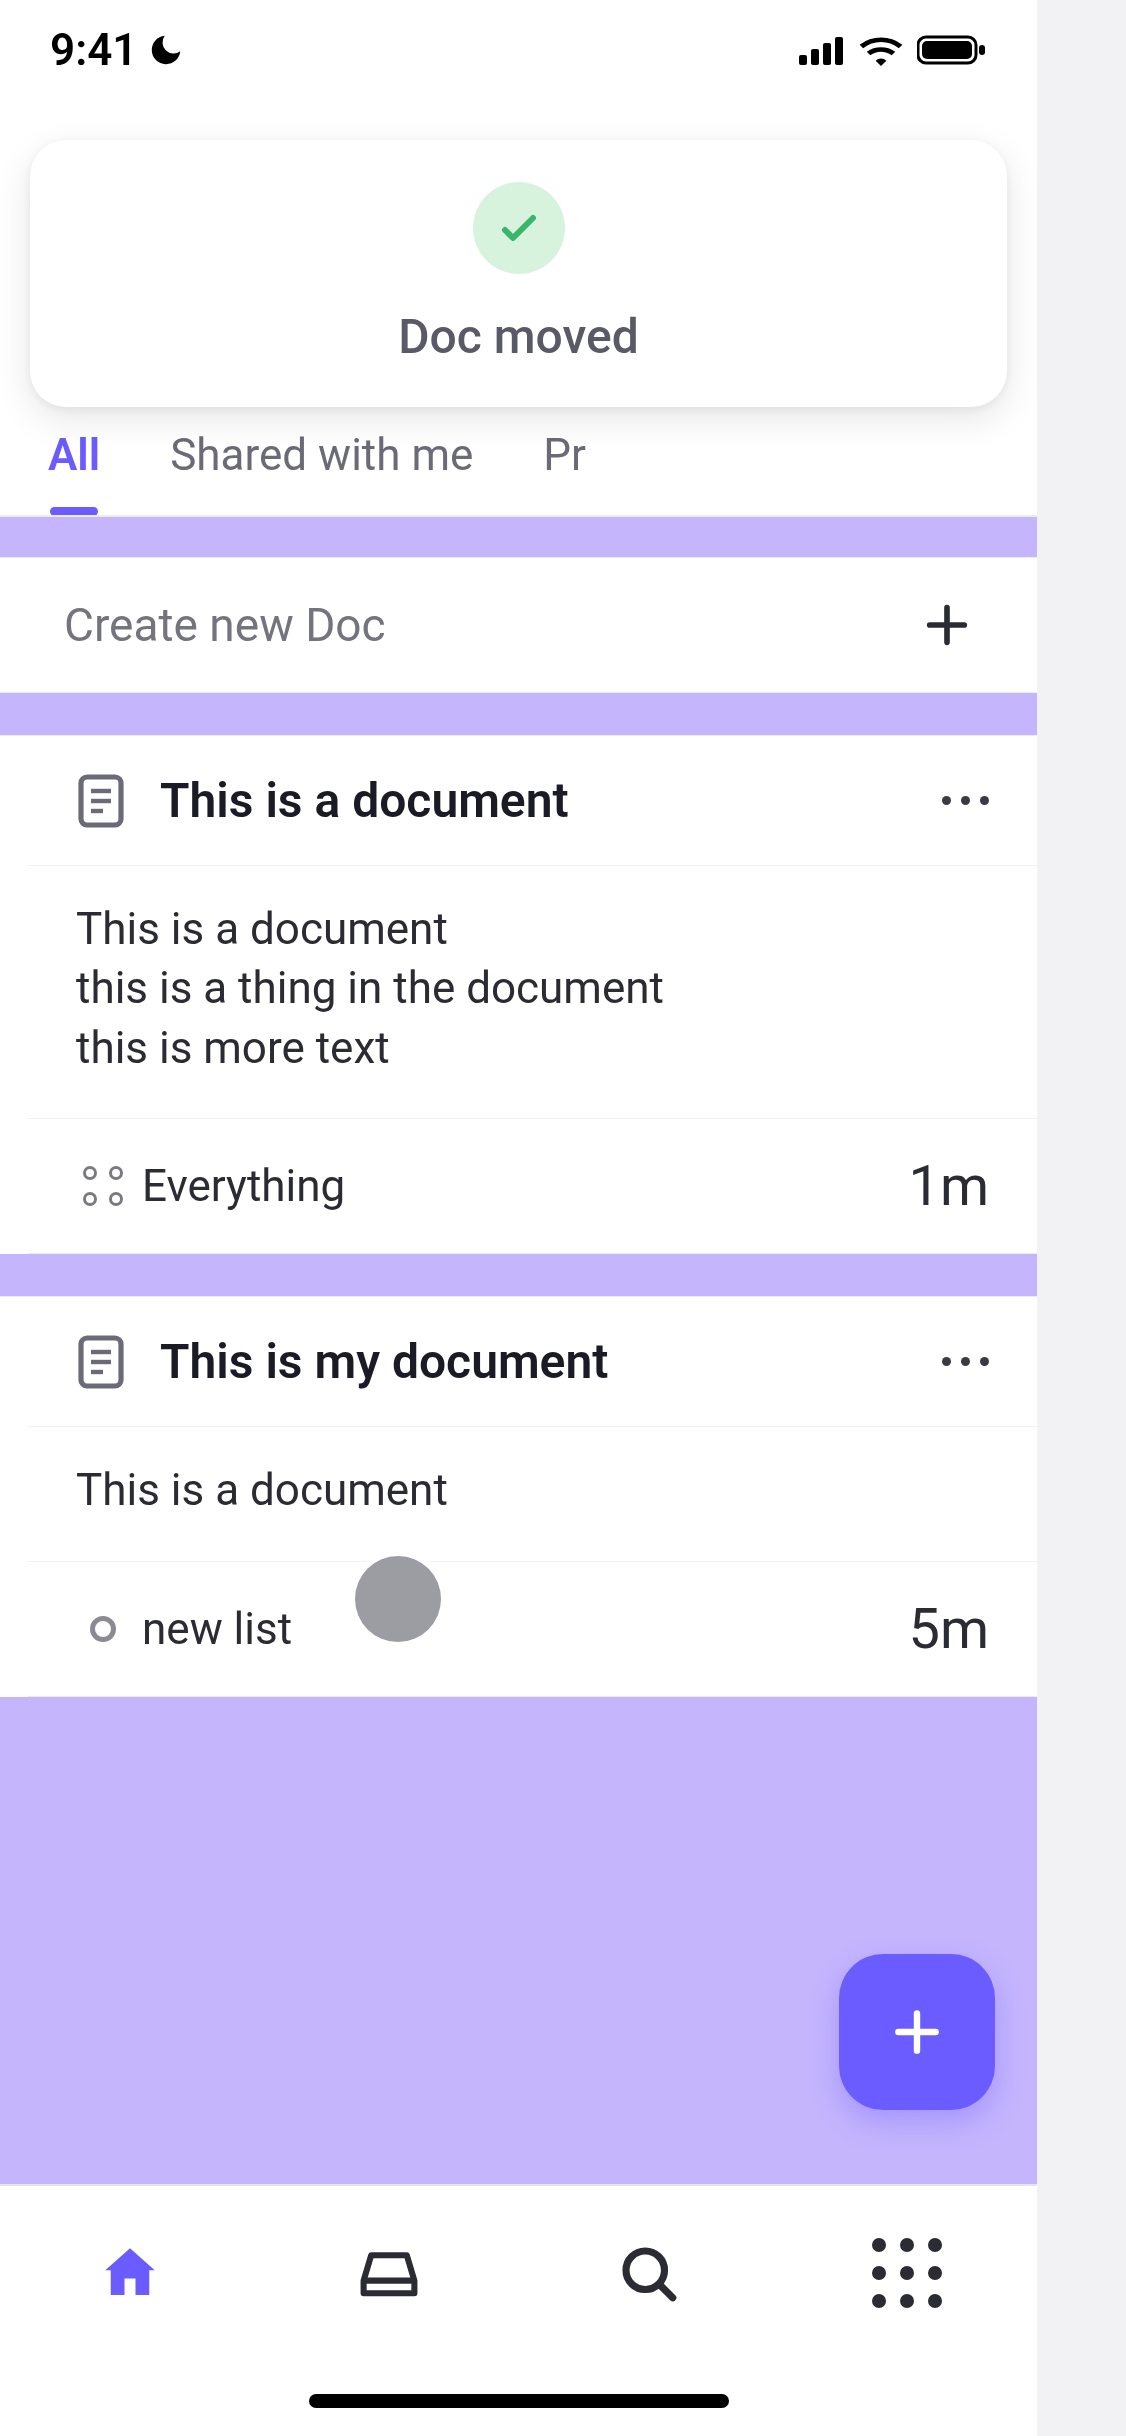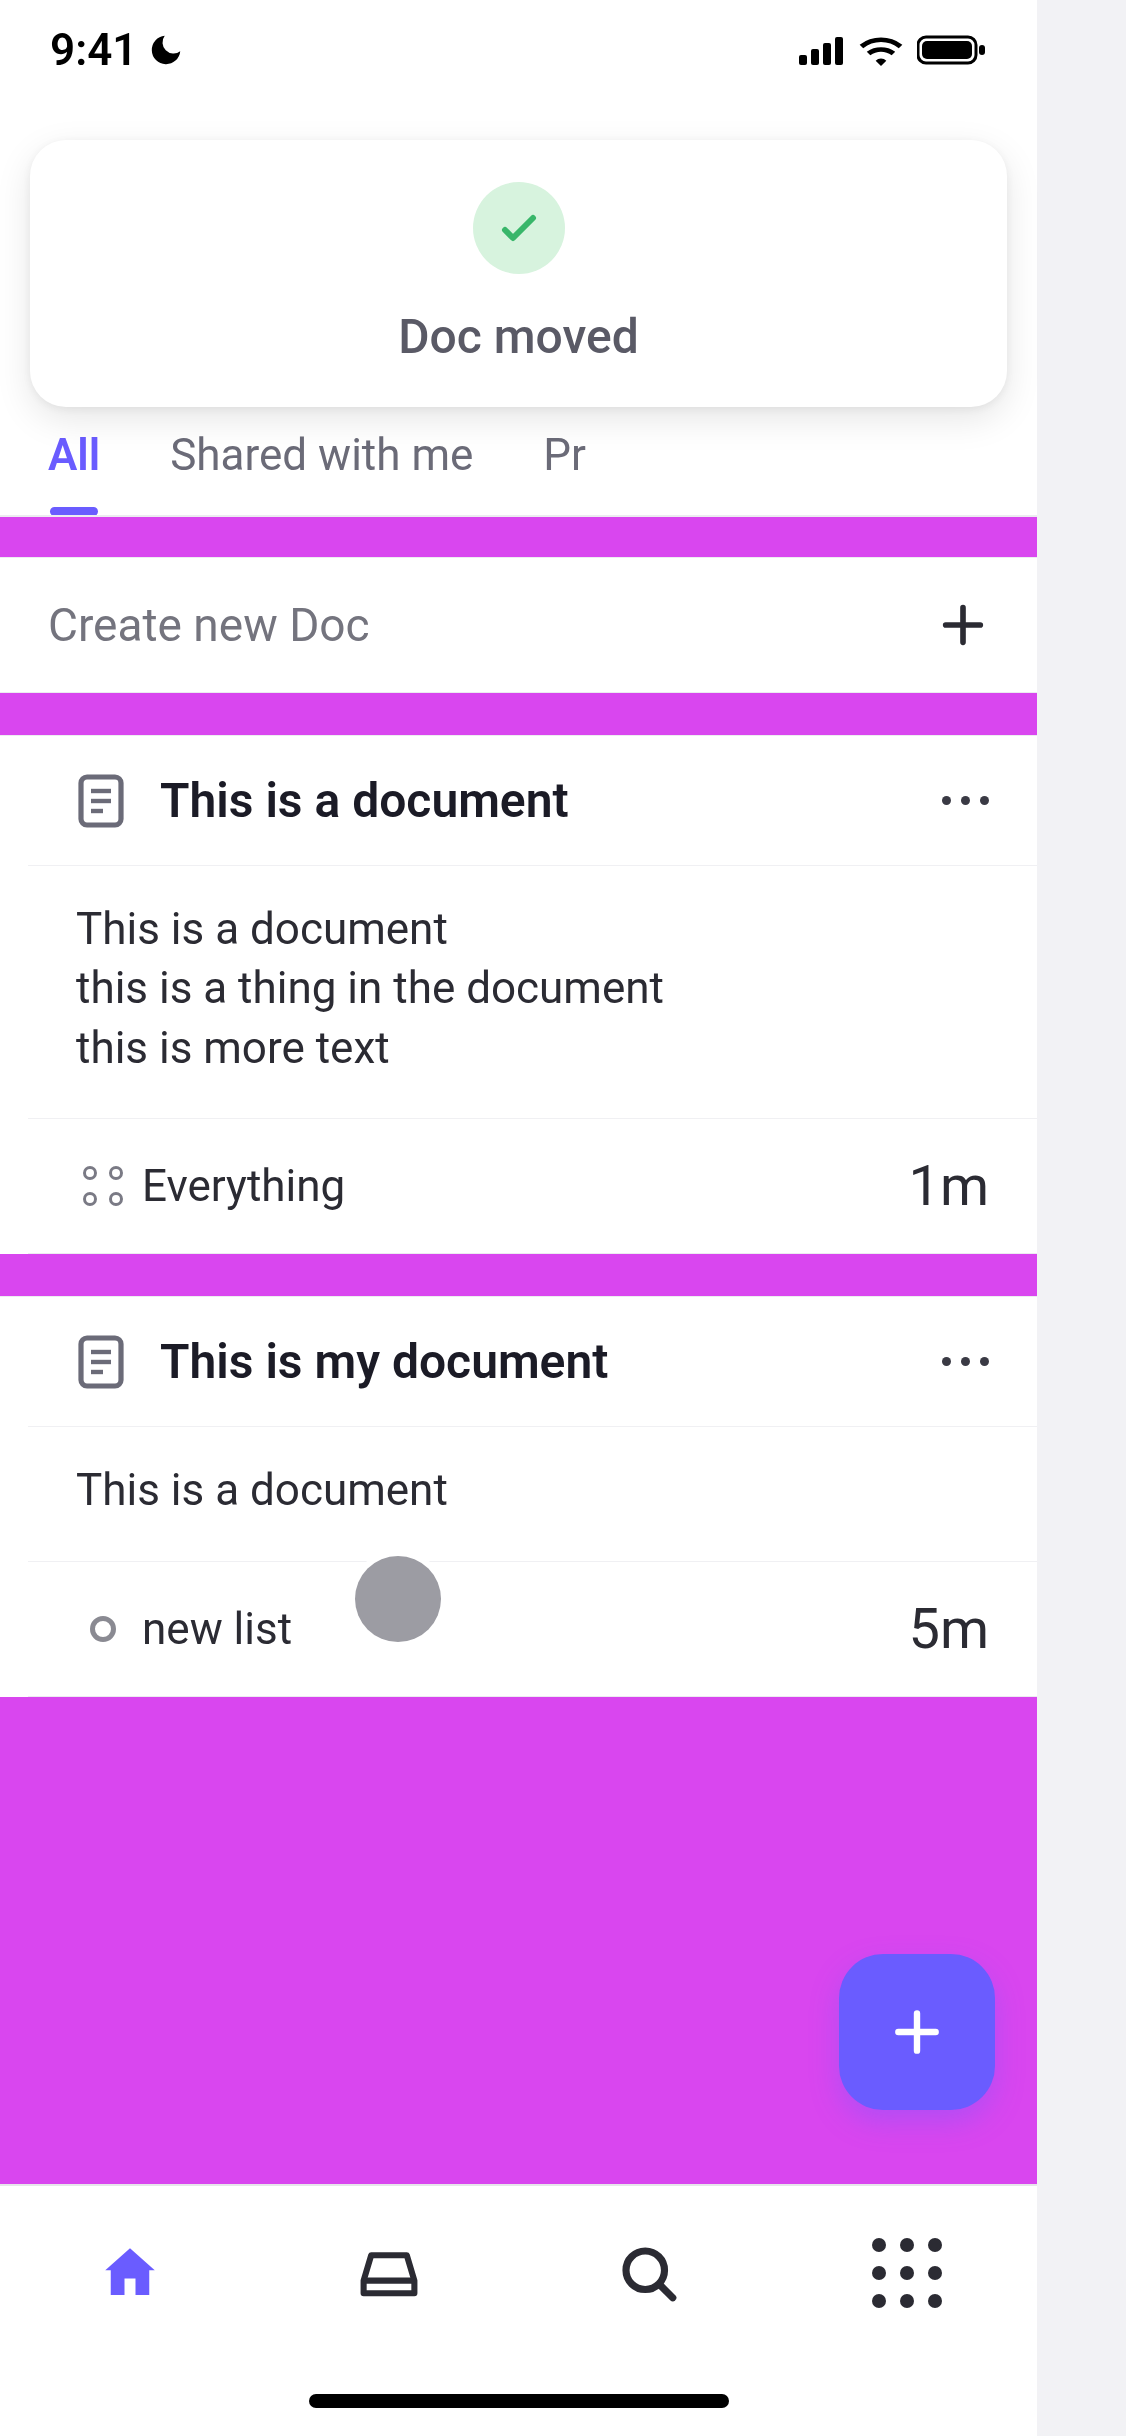--- a/index.html
+++ b/index.html
@@ -1,17 +1,17 @@
 <!DOCTYPE html>
 <html><head>
 <meta charset="utf-8">
 <style>
   * { box-sizing: border-box; margin: 0; padding: 0; }
   html, body { width: 1126px; height: 2436px; font-family: -apple-system, BlinkMacSystemFont, "Segoe UI", Roboto, sans-serif; background: #f2f2f5; overflow: hidden; }
-  .screen { width: 1037px; height: 2436px; position: relative; background: #d946ef; }
+  .screen { width: 1037px; height: 2436px; position: relative; background: #c4b5fd; }
 
   
   .status-bar { height: 100px; display: flex; align-items: center; justify-content: space-between; padding: 0 50px; background: #ffffff; }
   .status-left { display: flex; align-items: center; gap: 10px; font-size: 44px; font-weight: 600; }
   .status-right { display: flex; align-items: center; gap: 14px; }
 
   
   .header-block { background: #ffffff; padding-top: 10px; }
 
   
@@ -20,21 +20,21 @@
   .toast-text { font-size: 48px; color: #5a5a66; font-weight: 500; }
 
   
   .tabs { display: flex; gap: 70px; padding: 0 48px; margin-top: -18px; padding-top: 30px; overflow: hidden; white-space: nowrap; border-bottom: 2px solid #ececf0; background:#ffffff;}
   .tab { font-size: 44px; color: #6b6b78; padding: 10px 0 34px 0; position: relative; }
   .tab.active { color: #6a5cff; font-weight: 600; }
   .tab.active::after { content:""; position:absolute; left: 50%; transform: translateX(-50%); bottom: -1px; width: 48px; height: 9px; border-radius: 6px; background: #6a5cff; }
   .tab.cut { }
 
   
-  .create-row { background: #ffffff; margin-top: 40px; padding: 40px 48px; display: flex; align-items: center; justify-content: space-between; border-top: 1px solid #ececf0; border-bottom: 1px solid #ececf0;}
+  .create-row { background: #ffffff; margin-top: 40px; padding: 40px 64px; display: flex; align-items: center; justify-content: space-between; border-top: 1px solid #ececf0; border-bottom: 1px solid #ececf0;}
   .create-text { font-size: 46px; color: #74747e; }
   .plus-small svg { display:block; }
 
   
   .doc { background: #ffffff; margin-top: 42px; border-top: 1px solid #ececf0; padding-left: 28px; }
   .doc-header { display:flex; align-items:center; padding: 36px 48px; gap: 34px; border-bottom: 1px solid #f0f0f3;}
   .doc-title { font-size: 48px; font-weight: 600; color: #1b1b26; flex:1; }
   .doc-menu { width: 60px; text-align:right; }
   .dots { display:flex; gap:10px; justify-content:flex-end;}
   .dots span { width:9px; height:9px; border-radius:50%; background:#3a3a44; display:inline-block;}

